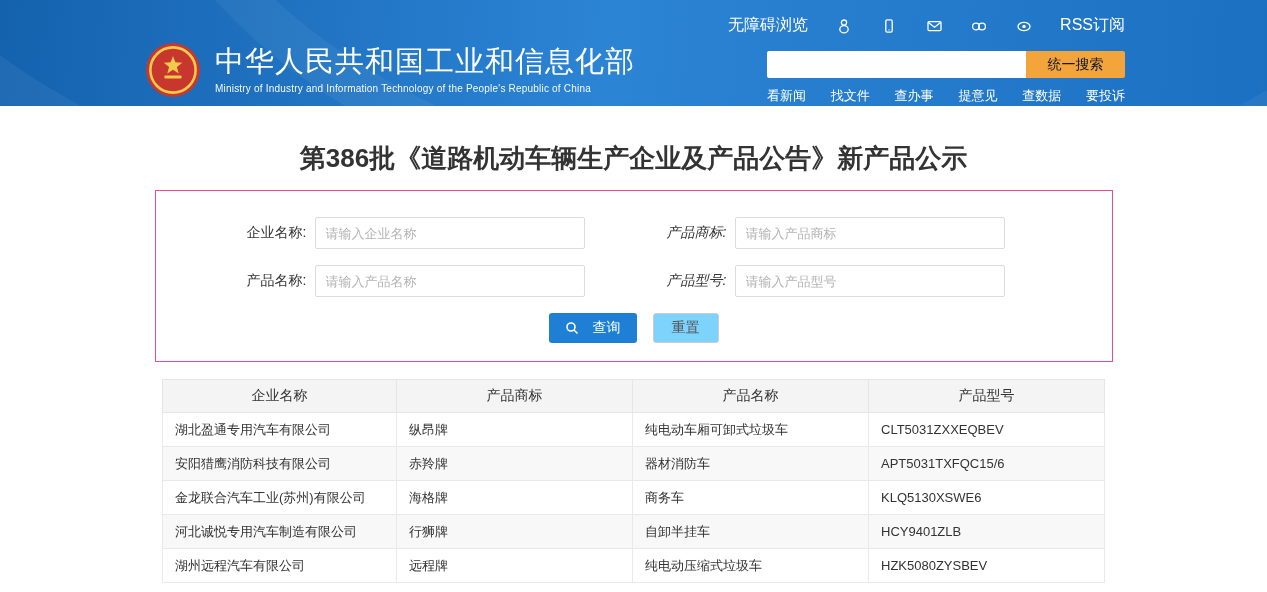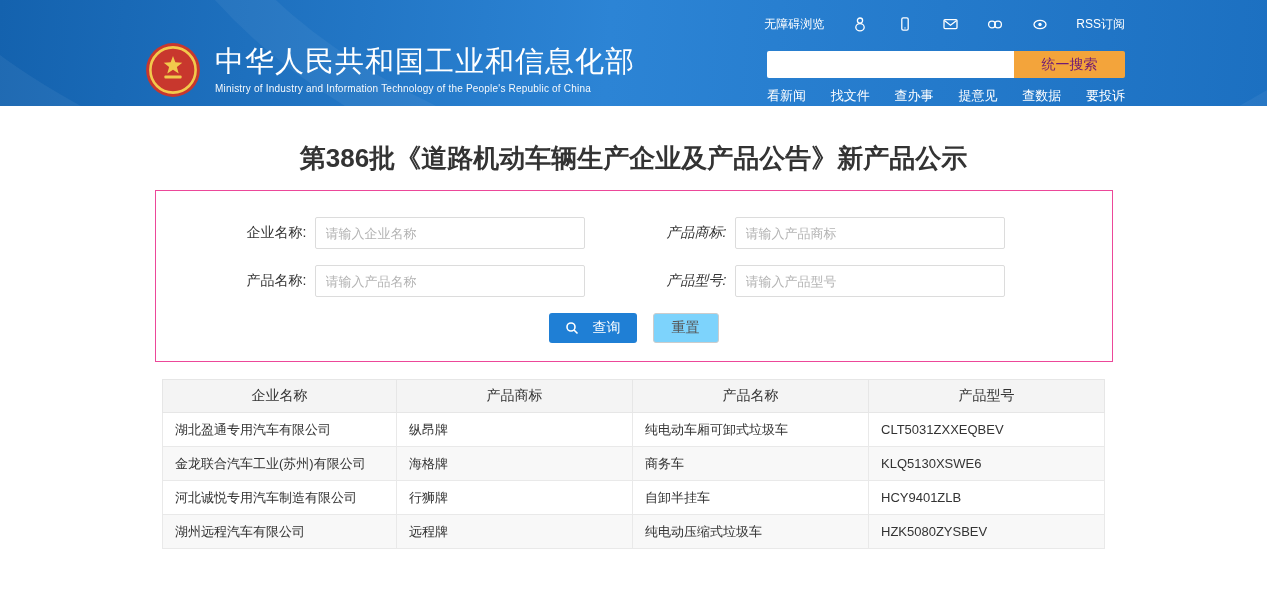--- a/index.html
+++ b/index.html
@@ -19,42 +19,42 @@
   .header::before {
     content:""; position:absolute; width:1700px; height:1000px; border-radius:50%;
     border:70px solid rgba(255,255,255,0.055); left:-260px; top:-830px;
   }
   .header::after {
     content:""; position:absolute; width:1500px; height:860px; border-radius:50%;
     border:45px solid rgba(255,255,255,0.05); left:120px; top:-700px;
   }
   .utility-row {
     position:absolute; top:15px; right:142px; z-index:3;
-    display:flex; align-items:center; gap:27px; font-size:12px;
+    display:flex; align-items:center; gap:27px; font-size:16px;
   }
   .utility-row a { color:#fff; text-decoration:none; cursor:pointer; }
   .uicon { display:inline-flex; width:18px; height:18px; align-items:center; justify-content:center; cursor:pointer; }
   .brand-row {
     position:relative; z-index:2;
     display:flex; justify-content:space-between; align-items:flex-start;
     padding:0 142px 0 145px; margin-top:42px;
   }
   .brand { display:flex; align-items:center; gap:14px; }
   .emblem { width:56px; height:56px; display:block; }
   .brand-cn { font-size:29px; font-weight:normal; letter-spacing:1px; line-height:1.1; }
   .brand-en { font-size:10px; margin-top:5px; letter-spacing:0.2px; color:rgba(255,255,255,0.95); }
   .search-area { width:358px; margin-top:9px; }
   .search-row { display:flex; }
   .search-input {
     flex:1; height:27px; border:none; outline:none; padding:0 10px;
     font-size:13px; background:#fff; border-radius:2px 0 0 2px;
   }
   .search-btn {
-    width:111px; height:27px; border:none; cursor:pointer;
-    background:#f3a43b; color:#701a75; font-size:14px; border-radius:0 2px 2px 0;
+    width:99px; height:27px; border:none; cursor:pointer;
+    background:#f3a43b; color:#0f172a; font-size:14px; border-radius:0 2px 2px 0;
   }
   .nav-row { display:flex; justify-content:space-between; margin-top:9px; font-size:13px; }
   .nav-row a { color:#fff; text-decoration:none; cursor:pointer; white-space:nowrap; }
 
   
   .page-title {
     margin-top:36px; text-align:center;
     font-size:26px; font-weight:bold; color:#333; line-height:32px;
   }
 
@@ -225,20 +225,26 @@
     </tr>
   </thead>
   <tbody>
       <tr>
     <td>湖北盈通专用汽车有限公司</td>
     <td>纵昂牌</td>
     <td>纯电动车厢可卸式垃圾车</td>
     <td>CLT5031ZXXEQBEV</td>
   </tr>
       <tr>
+    <td>安阳猎鹰消防科技有限公司</td>
+    <td>赤羚牌</td>
+    <td>器材消防车</td>
+    <td>APT5031TXFQC15/6</td>
+  </tr>
+      <tr>
     <td>金龙联合汽车工业(苏州)有限公司</td>
     <td>海格牌</td>
     <td>商务车</td>
     <td>KLQ5130XSWE6</td>
   </tr>
       <tr>
     <td>河北诚悦专用汽车制造有限公司</td>
     <td>行狮牌</td>
     <td>自卸半挂车</td>
     <td>HCY9401ZLB</td>

